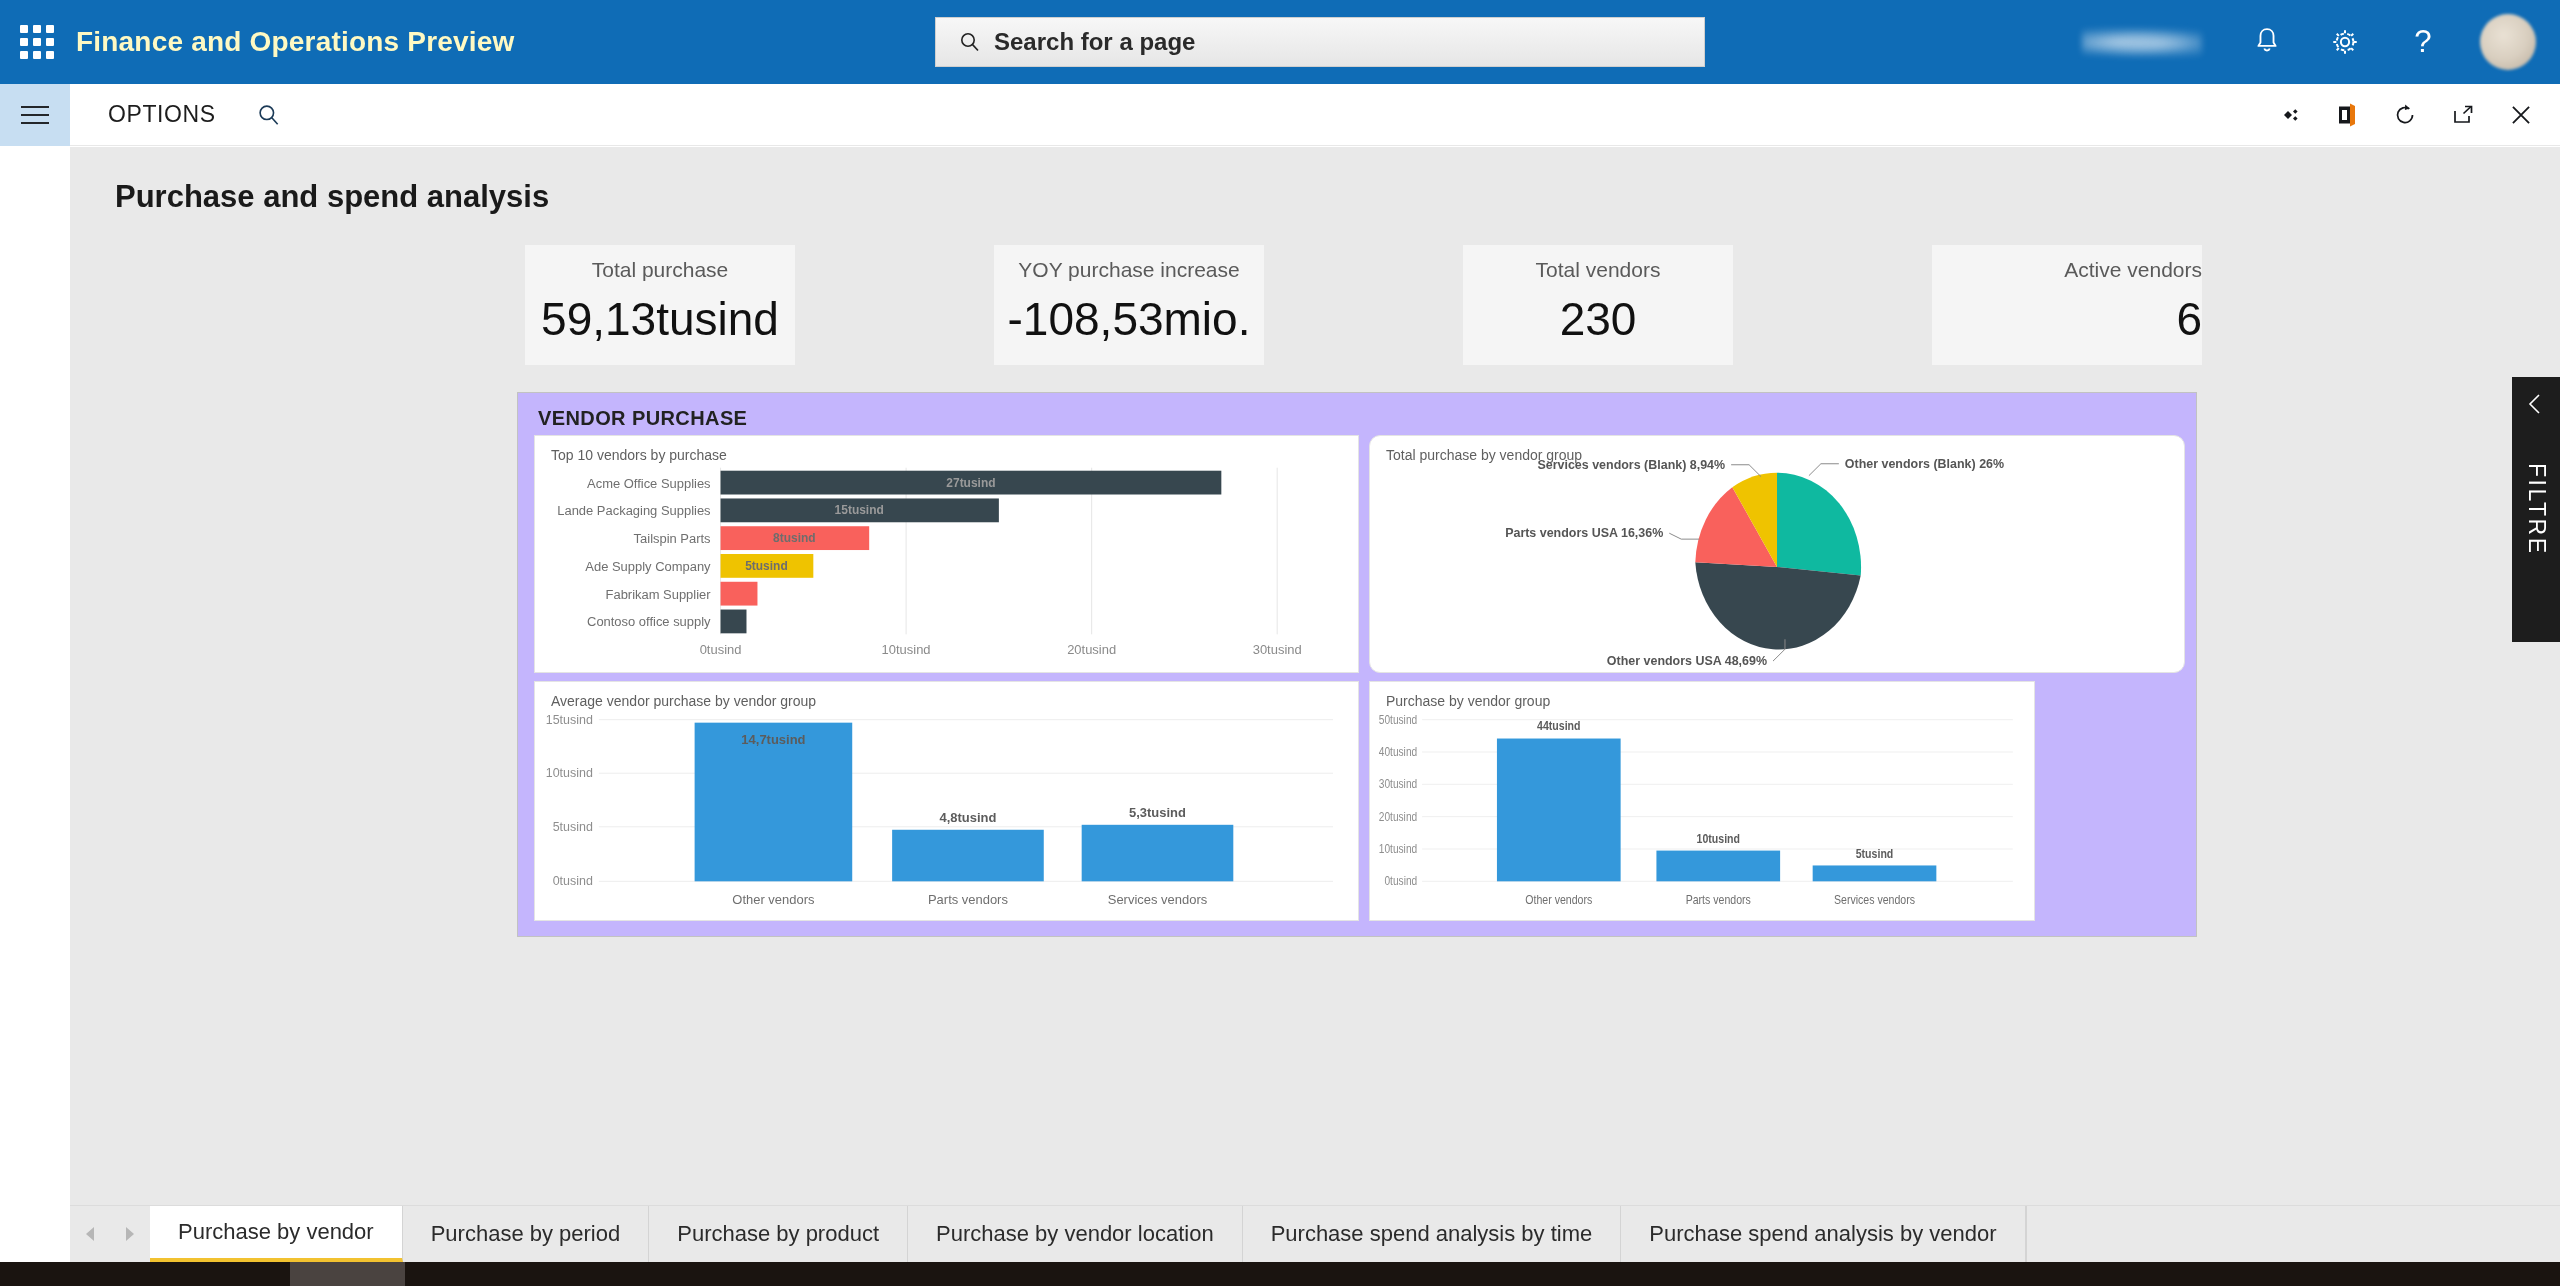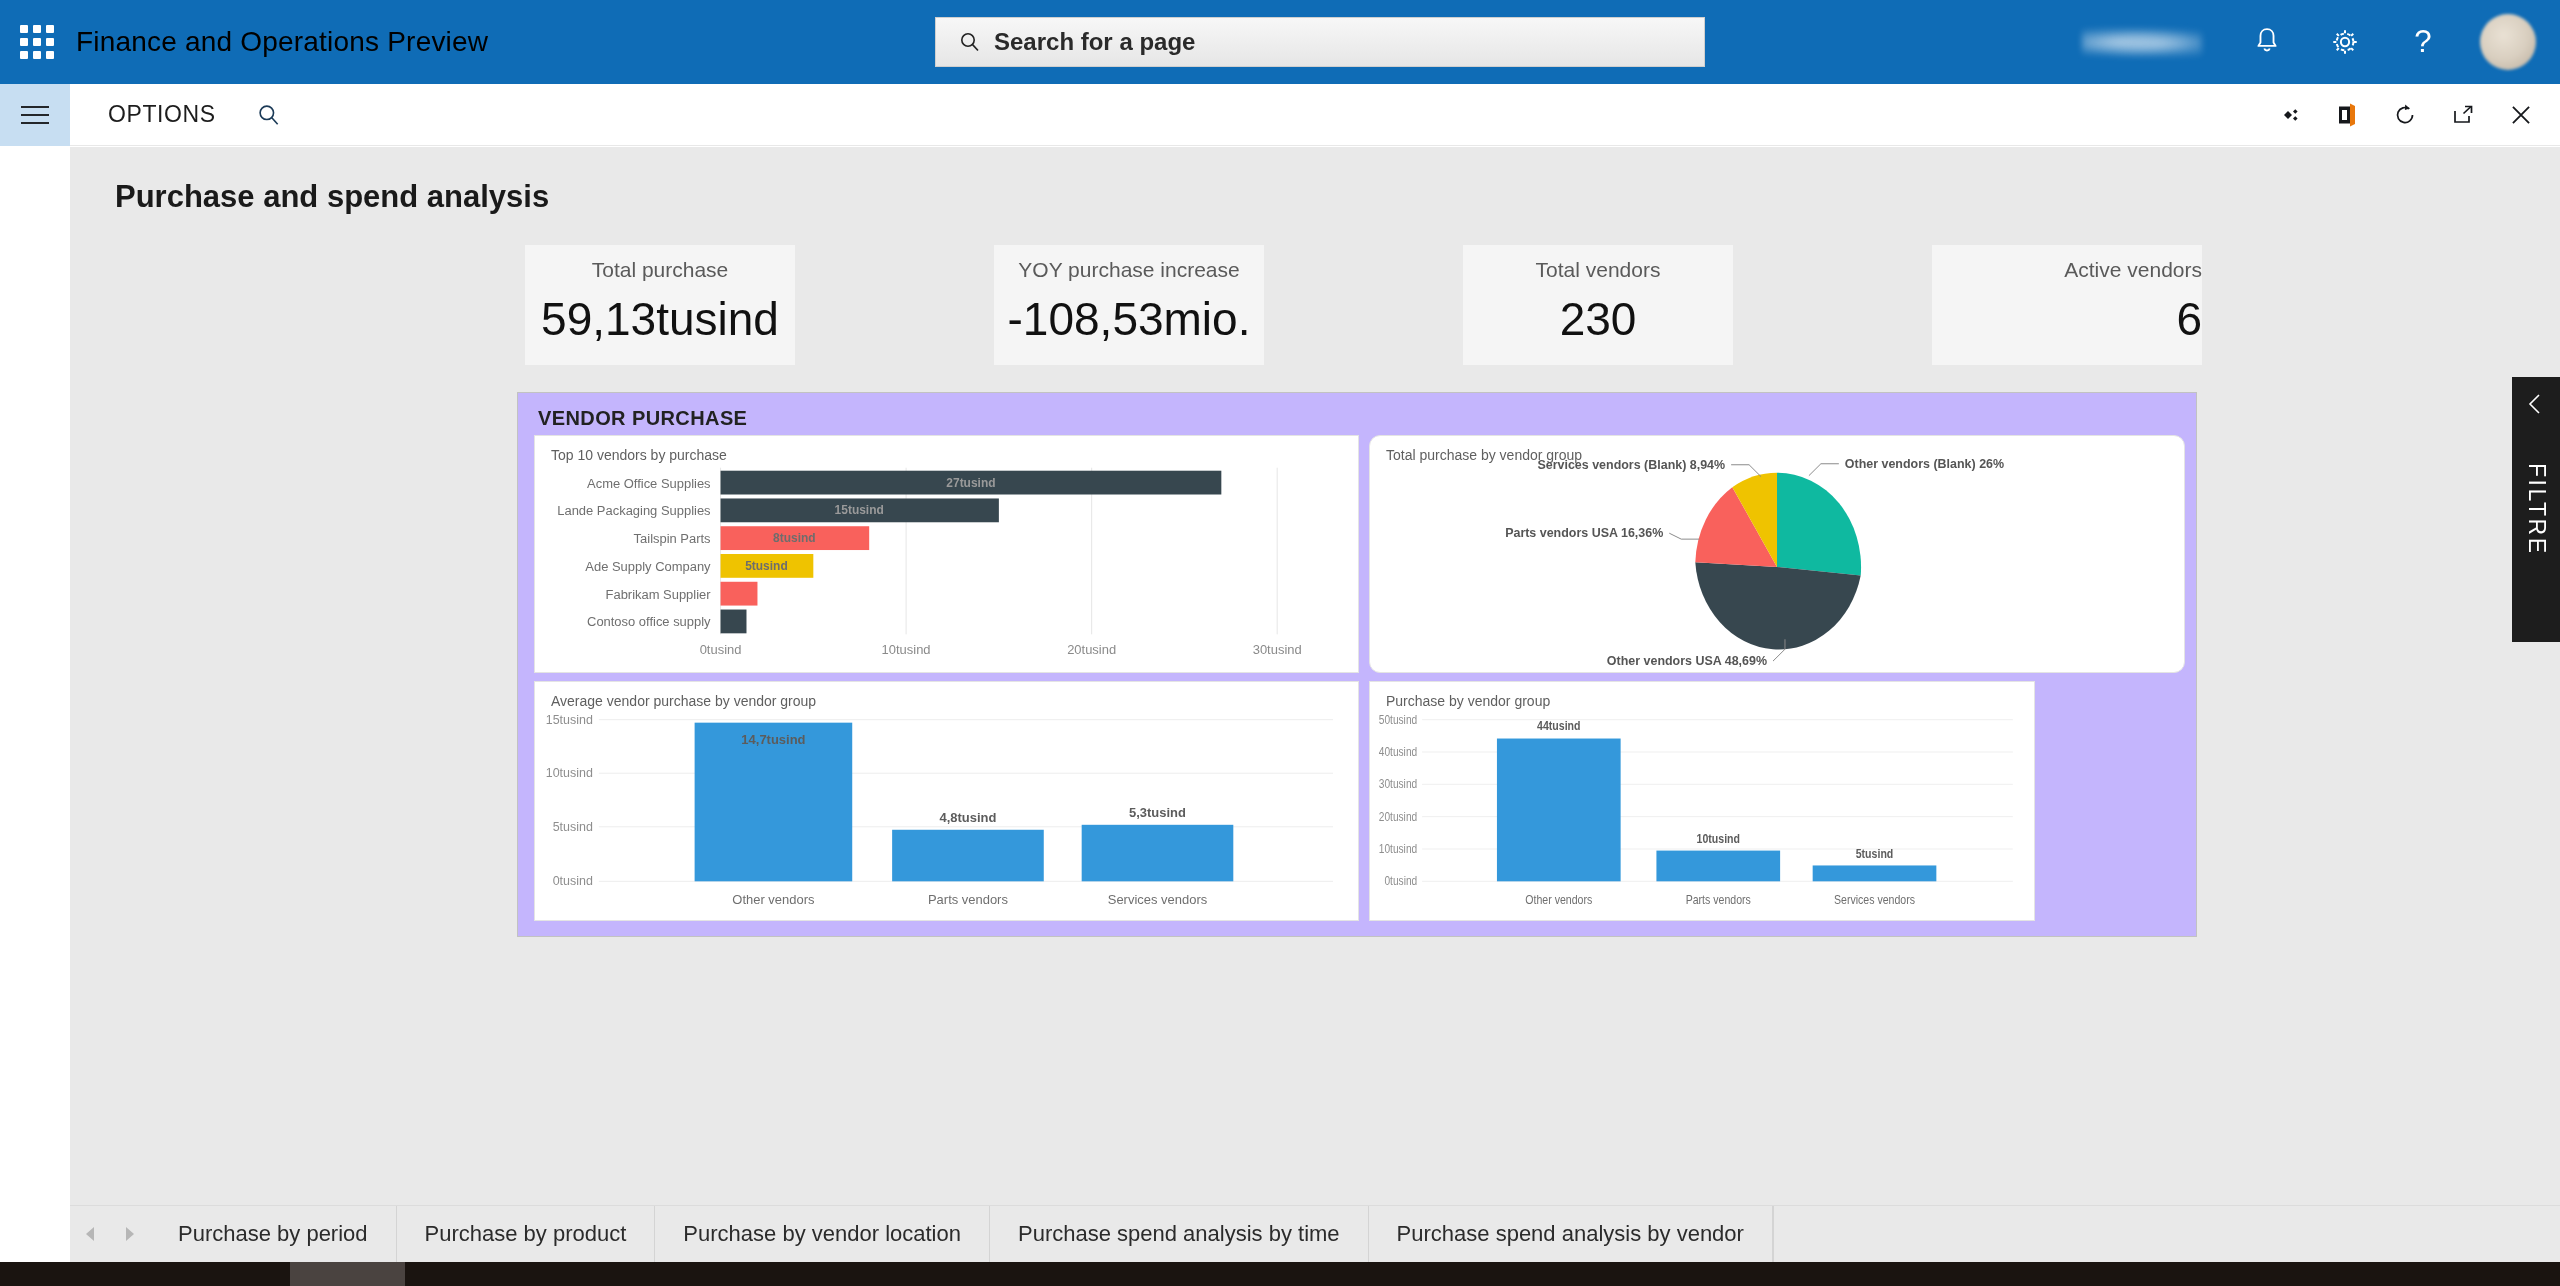--- a/index.html
+++ b/index.html
@@ -12,21 +12,21 @@
 
   
   .topbar {
     position: absolute; top: 0; left: 0; width: 2560px; height: 84px;
     background: #0F6CB6; display: flex; align-items: center;
   }
   .waffle { width: 34px; height: 34px; margin-left: 20px; margin-right: 22px;
     display: grid; grid-template-columns: repeat(3, 1fr); grid-template-rows: repeat(3, 1fr);
     gap: 5px; cursor: pointer; }
   .waffle i { background: #ffffff; border-radius: 1px; display:block; }
-  .app-title { color: #000000; font-size: 28px; font-weight: 400; letter-spacing: .2px; white-space: nowrap; }
+  .app-title { color: #fef9c3; font-size: 28px; font-weight: 700; letter-spacing: .2px; white-space: nowrap; }
   .searchbox {
     position: absolute; left: 935px; top: 17px; width: 770px; height: 50px;
     background: linear-gradient(#f7f7f7,#e6e6e6); border: 1px solid #cfcfcf;
     display: flex; align-items: center; padding-left: 22px; cursor: text;
   }
   .searchbox .sicon { width: 24px; height: 24px; margin-right: 12px; flex: none; }
   .searchbox .splaceholder { color: #2a2a2a; font-size: 24px; font-weight: bold; }
   .topbar-right { position: absolute; right: 0; top: 0; height: 84px; display: flex; align-items: center; }
   .tb-icon { width: 78px; height: 84px; display: flex; align-items: center; justify-content: center; cursor: pointer; }
   .tb-icon svg { display: block; }
@@ -440,20 +440,21 @@
 
 <div class="tabbar">
   <div class="tab-arrows">
     <svg class="tab-arrow" width="14" height="18" viewBox="0 0 14 18">
       <path d="M11 2 L3 9 L11 16 Z" fill="#7a7a7a"></path>
     </svg>
     <svg class="tab-arrow" width="14" height="18" viewBox="0 0 14 18">
       <path d="M3 2 L11 9 L3 16 Z" fill="#7a7a7a"></path>
     </svg>
   </div>
+  <div class="tab active">Purchase by vendor</div>
   <div class="tab">Purchase by period</div>
   <div class="tab">Purchase by product</div>
   <div class="tab">Purchase by vendor location</div>
   <div class="tab">Purchase spend analysis by time</div>
   <div class="tab">Purchase spend analysis by vendor</div>
   <div class="tab-filler"></div>
 </div>
 
 <div class="bottom-strip">
   <div class="nub"></div>

